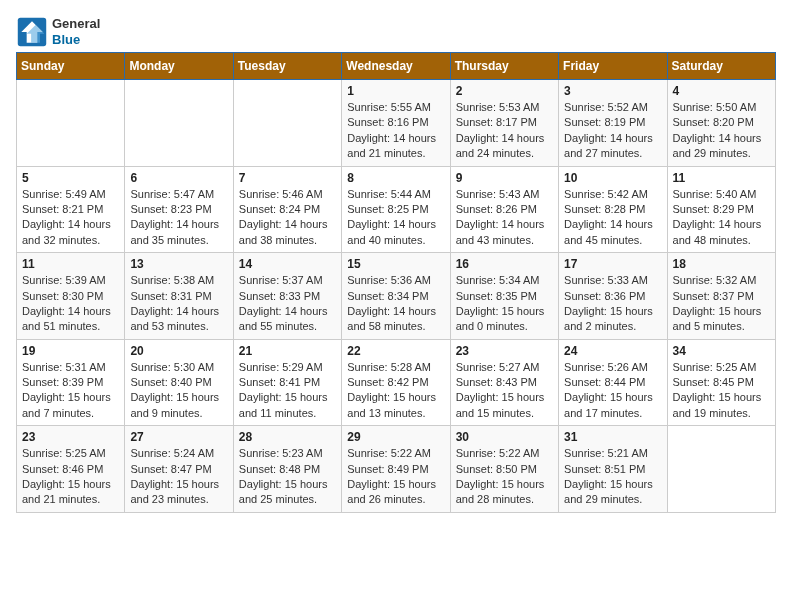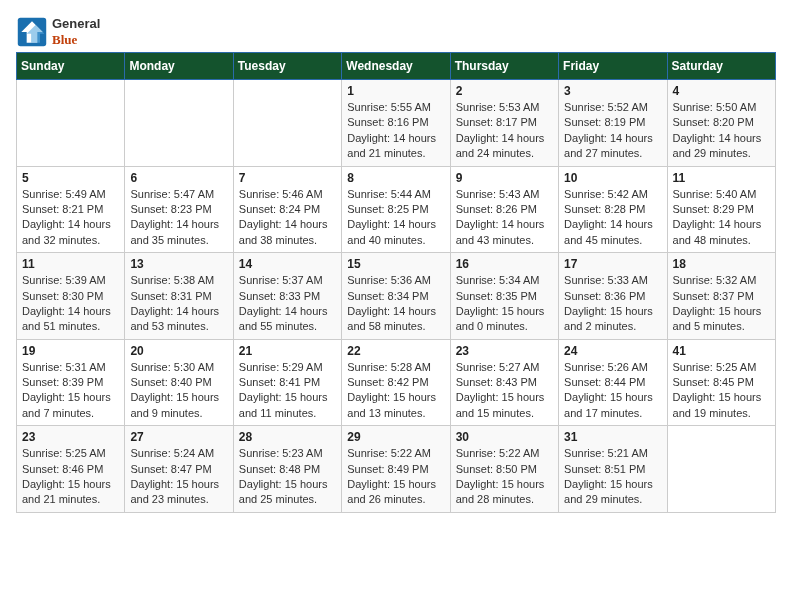--- a/index.html
+++ b/index.html
@@ -23,21 +23,21 @@
     }
     .logo-text {
       display: flex;
       flex-direction: column;
       font-size: 13px;
       font-weight: bold;
       color: #333;
       line-height: 1.2;
     }
     .logo-text span:first-child { color: #333; }
-    .logo-text span:last-child { color: #c2410c; font-family: Liberation Serif, serif; }
+    .logo-text span:last-child { color: #0369a1; }
     .logo-icon {
       width: 32px;
       height: 32px;
     }
     .title-block {
       text-align: right;
     }
     .title-block h1 {
       font-size: 32px;
       font-weight: bold;
@@ -48,21 +48,21 @@
       font-size: 14px;
       font-weight: normal;
       color: #555;
     }
     .calendar {
       width: 100%;
       border-collapse: collapse;
       font-size: 11px;
     }
     .calendar thead tr th {
-      background: #14532d;
+      background: #a16207;
       color: #fff;
       font-weight: bold;
       font-size: 12px;
       padding: 6px 4px;
       border: 1px solid #2a6aaa;
       text-align: left;
     }
     .calendar tbody tr td {
       border: 1px solid #ccc;
       vertical-align: top;
@@ -221,21 +221,21 @@
         </td>
         <td>
           <div class="day-num">23</div>
           <div class="day-info">Sunrise: 5:27 AM<br>Sunset: 8:43 PM<br>Daylight: 15 hours and 15 minutes.</div>
         </td>
         <td>
           <div class="day-num">24</div>
           <div class="day-info">Sunrise: 5:26 AM<br>Sunset: 8:44 PM<br>Daylight: 15 hours and 17 minutes.</div>
         </td>
         <td>
-          <div class="day-num">41</div>
+          <div class="day-num">34</div>
           <div class="day-info">Sunrise: 5:25 AM<br>Sunset: 8:45 PM<br>Daylight: 15 hours and 19 minutes.</div>
         </td>
       </tr>
       <tr>
         <td>
           <div class="day-num">23</div>
           <div class="day-info">Sunrise: 5:25 AM<br>Sunset: 8:46 PM<br>Daylight: 15 hours and 21 minutes.</div>
         </td>
         <td>
           <div class="day-num">27</div>

